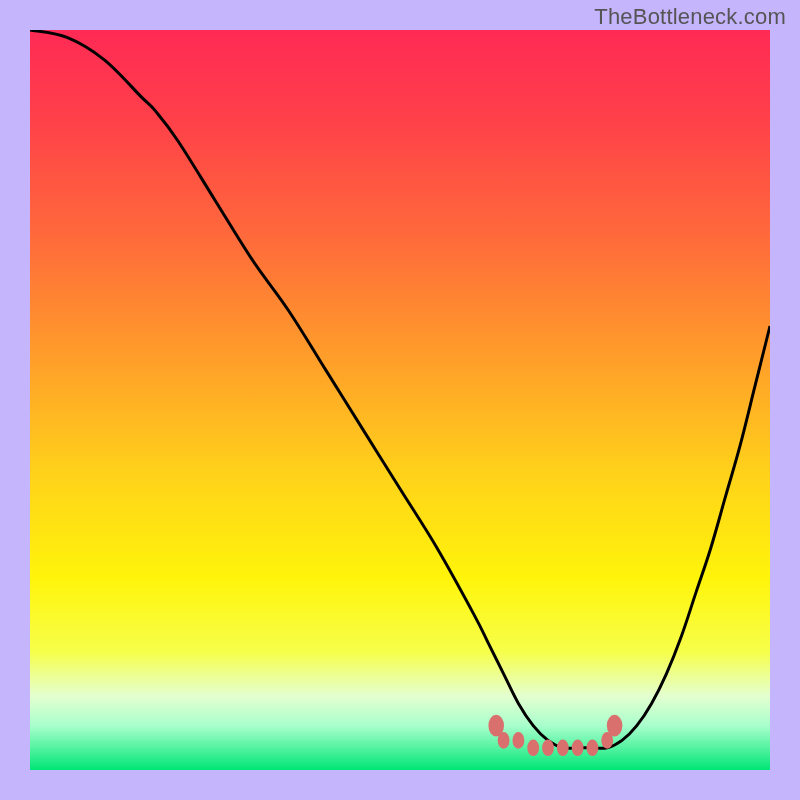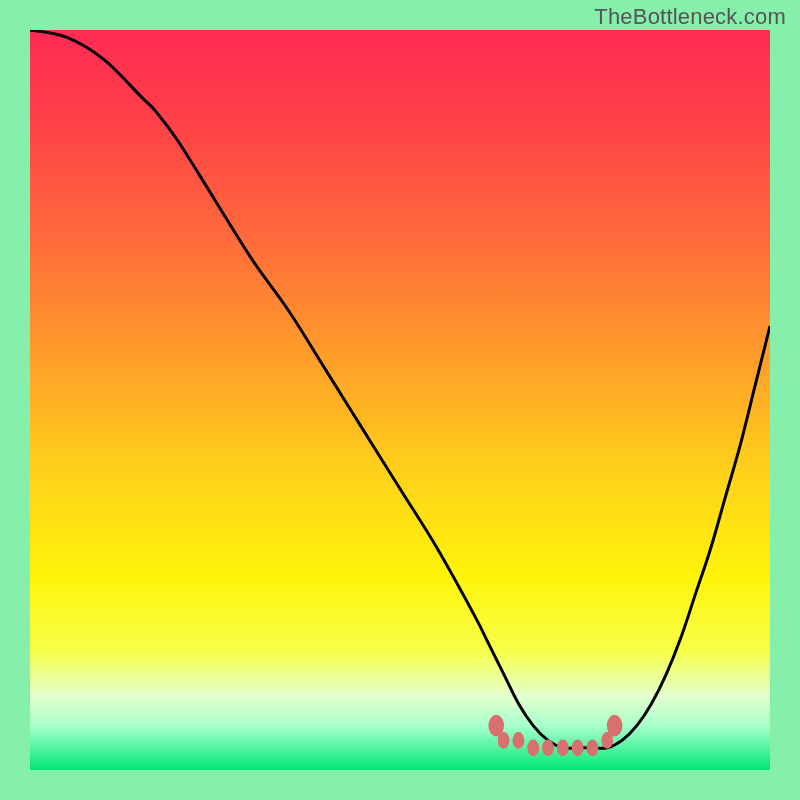--- a/index.html
+++ b/index.html
@@ -8,21 +8,21 @@
     background: #000;
     width: 800px;
     height: 800px;
     overflow: hidden;
     font-family: Arial, Helvetica, sans-serif;
   }
   .frame {
     position: relative;
     width: 800px;
     height: 800px;
-    background: #86efac;
+    background: #c4b5fd;
   }
   .watermark {
     position: absolute;
     top: 4px;
     right: 14px;
     color: #555;
     font-size: 22px;
     font-weight: 500;
     letter-spacing: 0.2px;
     z-index: 3;

